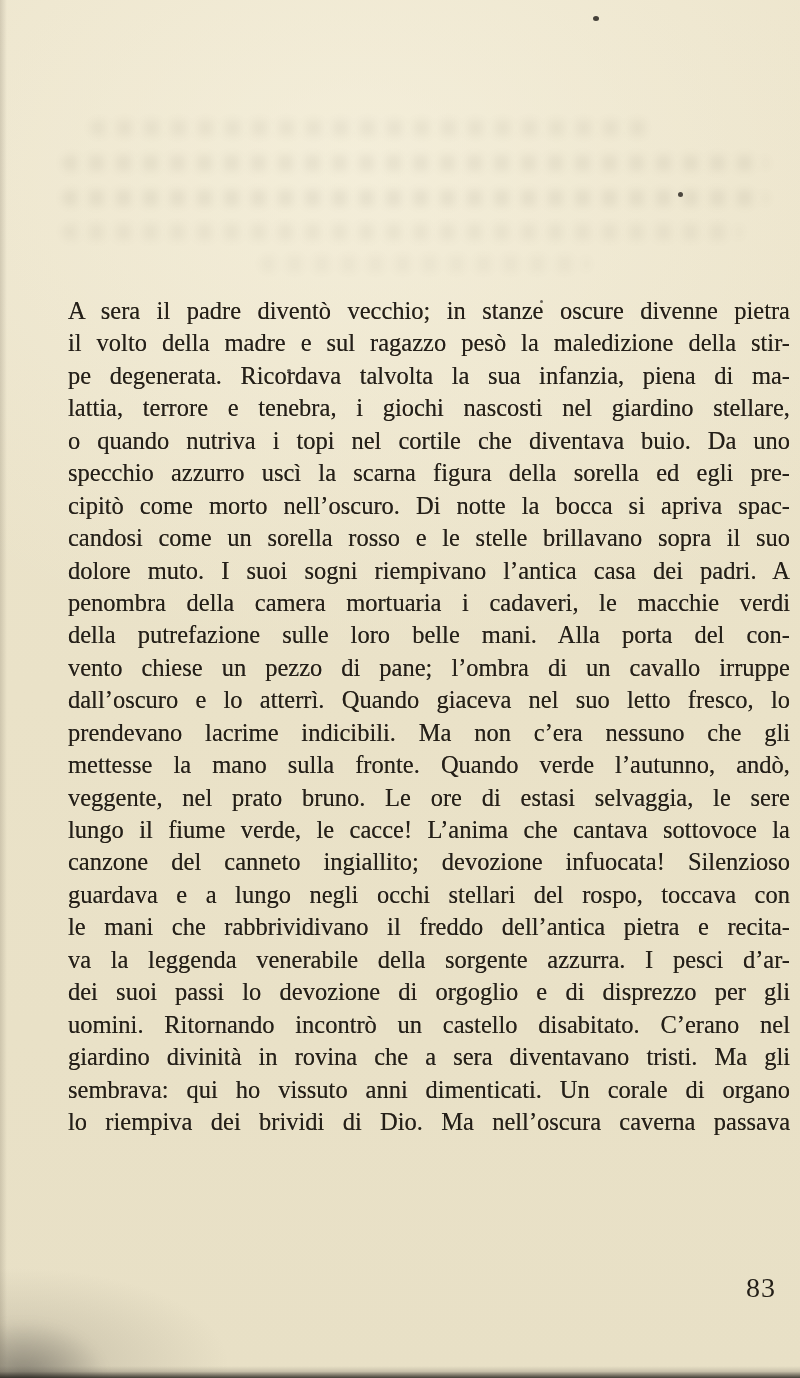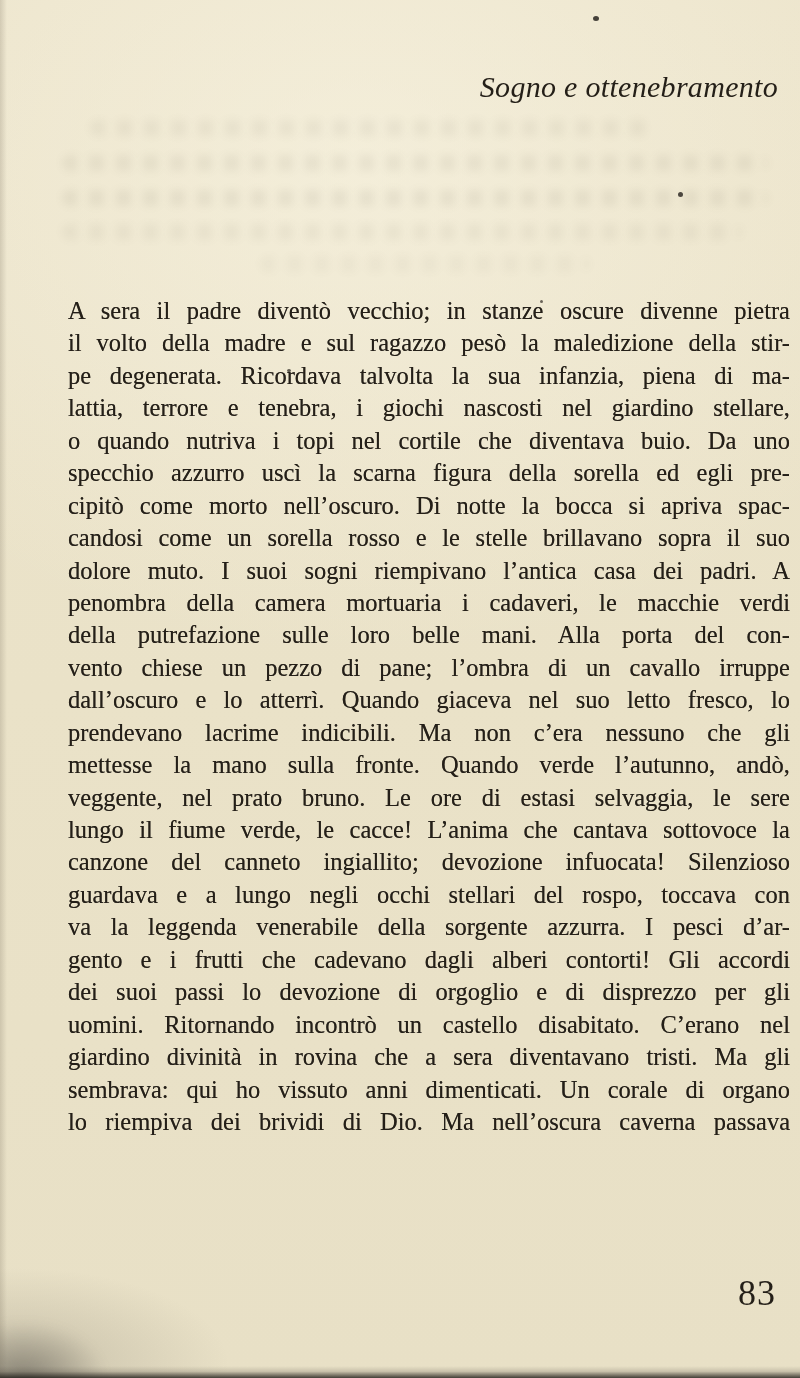--- a/index.html
+++ b/index.html
@@ -58,21 +58,21 @@
     font-size: 24.5px;
     text-align: justify;
     text-align-last: justify;
     text-shadow: 0 0 0.5px rgba(36,31,24,0.65);
     word-spacing: -0.5px;
   }
   .page-number {
     position: absolute;
     top: 1272px;
     right: 24px;
-    font-size: 36px;
+    font-size: 28px;
     letter-spacing: 1px;
   }
   .speck {
     position: absolute;
     border-radius: 50%;
   }
   .speck.s1 { left: 593px; top: 16px;  width: 6px; height: 5px; background: #45413a; }
   .speck.s2 { left: 678px; top: 192px; width: 5px; height: 5px; background: #4c473f; }
   .speck.s3 { left: 287px; top: 369px; width: 4px; height: 3px; background: #5e594f; }
   .speck.s4 { left: 540px; top: 300px; width: 3px; height: 3px; background: #6a6459; }
@@ -104,21 +104,20 @@
 <body>
 
 <div class="page">
 
   <div class="ghost g1"></div>
   <div class="ghost g2"></div>
   <div class="ghost g3"></div>
   <div class="ghost g4"></div>
   <div class="ghost g5"></div>
 
-  <div class="running-head">Sogno e ottenebramento</div>
 
   <div class="body-text">
       <div class="text-line" style="">A sera il padre diventò vecchio; in stanze oscure divenne pietra</div>
       <div class="text-line" style="">il volto della madre e sul ragazzo pesò la maledizione della stir-</div>
       <div class="text-line" style="">pe degenerata. Ricordava talvolta la sua infanzia, piena di ma-</div>
       <div class="text-line" style="">lattia, terrore e tenebra, i giochi nascosti nel giardino stellare,</div>
       <div class="text-line" style="">o quando nutriva i topi nel cortile che diventava buio. Da uno</div>
       <div class="text-line" style="">specchio azzurro uscì la scarna figura della sorella ed egli pre-</div>
       <div class="text-line" style="">cipitò come morto nell’oscuro. Di notte la bocca si apriva spac-</div>
       <div class="text-line" style="">candosi come un sorella rosso e le stelle brillavano sopra il suo</div>
@@ -126,22 +125,22 @@
       <div class="text-line" style="">penombra della camera mortuaria i cadaveri, le macchie verdi</div>
       <div class="text-line" style="">della putrefazione sulle loro belle mani. Alla porta del con-</div>
       <div class="text-line" style="">vento chiese un pezzo di pane; l’ombra di un cavallo irruppe</div>
       <div class="text-line" style="">dall’oscuro e lo atterrì. Quando giaceva nel suo letto fresco, lo</div>
       <div class="text-line" style="">prendevano lacrime indicibili. Ma non c’era nessuno che gli</div>
       <div class="text-line" style="">mettesse la mano sulla fronte. Quando verde l’autunno, andò,</div>
       <div class="text-line" style="">veggente, nel prato bruno. Le ore di estasi selvaggia, le sere</div>
       <div class="text-line" style="">lungo il fiume verde, le cacce! L’anima che cantava sottovoce la</div>
       <div class="text-line" style="">canzone del canneto ingiallito; devozione infuocata! Silenzioso</div>
       <div class="text-line" style="">guardava e a lungo negli occhi stellari del rospo, toccava con</div>
+      <div class="text-line" style="">le mani che rabbrividivano il freddo dell’antica pietra e recita-</div>
       <div class="text-line" style="">va la leggenda venerabile della sorgente azzurra. I pesci d’ar-</div>
-      <div class="text-line" style="">gento e i frutti che cadevano dagli alberi contorti! Gli accordi</div>
       <div class="text-line" style="">dei suoi passi lo devozione di orgoglio e di disprezzo per gli</div>
       <div class="text-line" style="">uomini. Ritornando incontrò un castello disabitato. C’erano nel</div>
       <div class="text-line" style="">giardino divinità in rovina che a sera diventavano tristi. Ma gli</div>
       <div class="text-line" style="">sembrava: qui ho vissuto anni dimenticati. Un corale di organo</div>
       <div class="text-line" style="">lo riempiva dei brividi di Dio. Ma nell’oscura caverna passava</div>
     </div>
 
   <div class="page-number">83</div>
 
   <div class="speck s1"></div>

